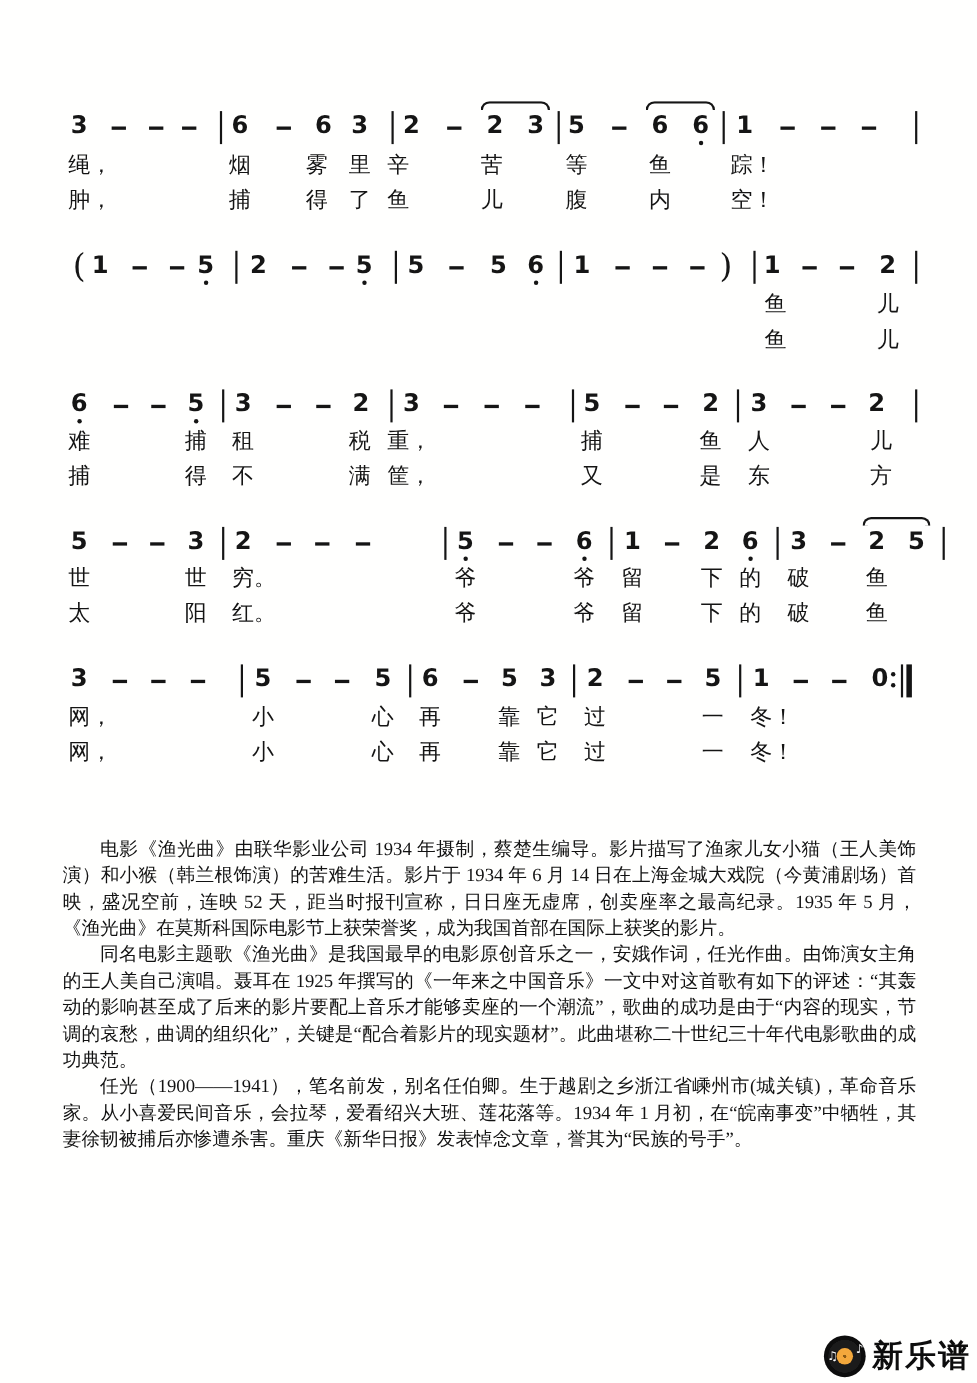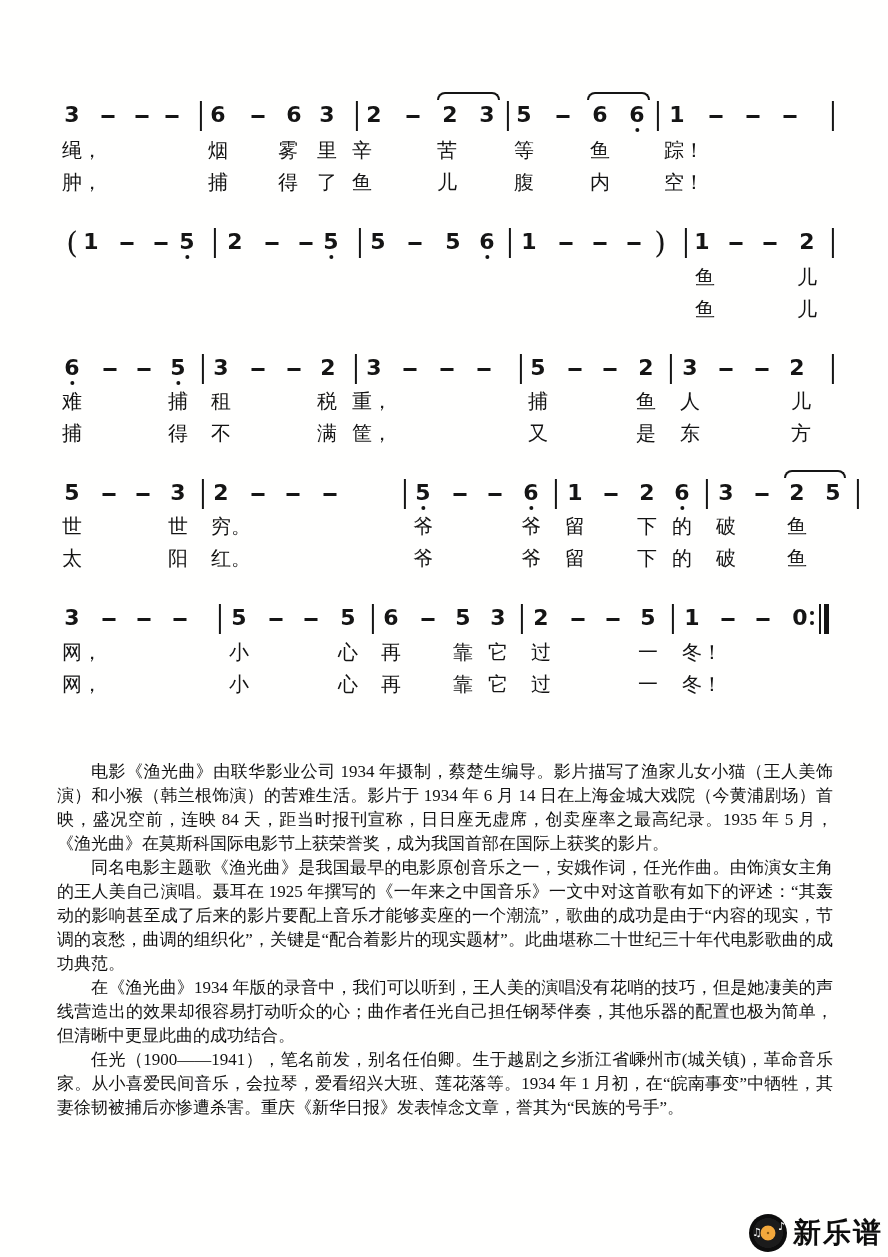--- a/index.html
+++ b/index.html
@@ -257,23 +257,22 @@
       <span class="lyr" style="left: 381px; top: 673px;">再</span>
       <span class="lyr" style="left: 453px; top: 673px;">靠</span>
       <span class="lyr" style="left: 488px; top: 673px;">它</span>
       <span class="lyr" style="left: 531px; top: 673px;">过</span>
       <span class="lyr" style="left: 638px; top: 673px;">一</span>
       <span class="lyr" style="left: 682px; top: 673px;">冬！</span>
     </div>
 
 
   <div class="article" id="article">
-      <p>电影《渔光曲》由联华影业公司 1934 年摄制，蔡楚生编导。影片描写了渔家儿女小猫（王人美饰演）和小猴（韩兰根饰演）的苦难生活。影片于 1934 年 6 月 14 日在上海金城大戏院（今黄浦剧场）首映，盛况空前，连映 84 天，距当时报刊宣称，日日座无虚席，创卖座率之最高纪录。1935 年 5 月，《渔光曲》在莫斯科国际电影节上获荣誉奖，成为我国首部在国际上获奖的影片。</p>
+      <p>电影《渔光曲》由联华影业公司 1934 年摄制，蔡楚生编导。影片描写了渔家儿女小猫（王人美饰演）和小猴（韩兰根饰演）的苦难生活。影片于 1934 年 6 月 14 日在上海金城大戏院（今黄浦剧场）首映，盛况空前，连映 52 天，距当时报刊宣称，日日座无虚席，创卖座率之最高纪录。1935 年 5 月，《渔光曲》在莫斯科国际电影节上获荣誉奖，成为我国首部在国际上获奖的影片。</p>
       <p>同名电影主题歌《渔光曲》是我国最早的电影原创音乐之一，安娥作词，任光作曲。由饰演女主角的王人美自己演唱。聂耳在 1925 年撰写的《一年来之中国音乐》一文中对这首歌有如下的评述：“其轰动的影响甚至成了后来的影片要配上音乐才能够卖座的一个潮流”，歌曲的成功是由于“内容的现实，节调的哀愁，曲调的组织化”，关键是“配合着影片的现实题材”。此曲堪称二十世纪三十年代电影歌曲的成功典范。</p>
-      <p>在《渔光曲》1934 年版的录音中，我们可以听到，王人美的演唱没有花哨的技巧，但是她凄美的声线营造出的效果却很容易打动听众的心；曲作者任光自己担任钢琴伴奏，其他乐器的配置也极为简单，但清晰中更显此曲的成功结合。</p>
       <p>任光（1900——1941），笔名前发，别名任伯卿。生于越剧之乡浙江省嵊州市(城关镇)，革命音乐家。从小喜爱民间音乐，会拉琴，爱看绍兴大班、莲花落等。1934 年 1 月初，在“皖南事变”中牺牲，其妻徐韧被捕后亦惨遭杀害。重庆《新华日报》发表悼念文章，誉其为“民族的号手”。</p>
     </div>
 
   <div class="brand">
     <div class="disc">
       <span class="mnote n1">♫</span>
       <span class="mnote n2">♪</span>
       <div class="label"></div>
     </div>
     <span class="brand-text">新乐谱</span>

